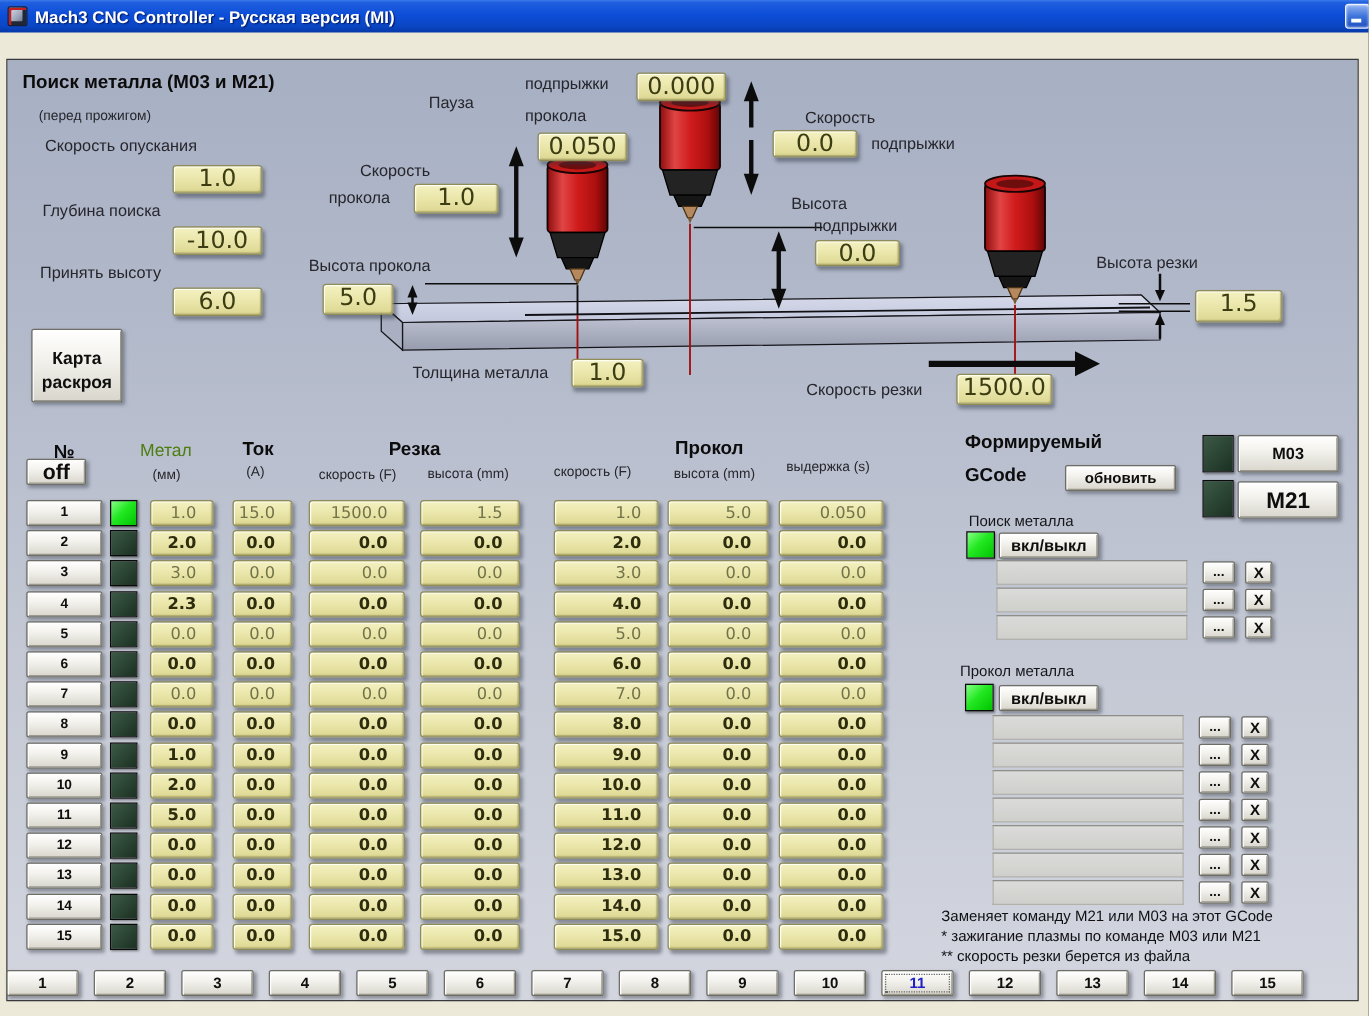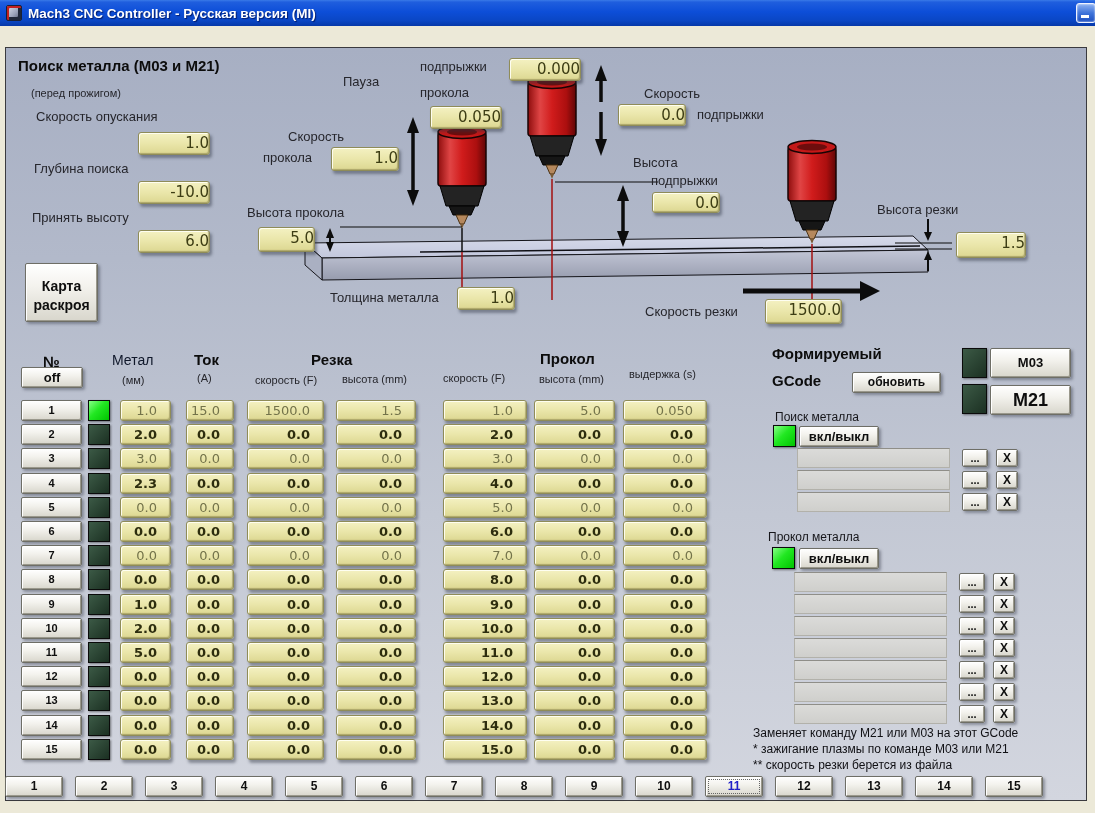--- a/index.html
+++ b/index.html
@@ -35,34 +35,34 @@
     display:flex; align-items:center; font-size:12px; color:#111;
   }
   .mitem { padding:0 10px; height:21px; line-height:21px; white-space:nowrap; }
   
   .panel {
     position:absolute; left:5px; top:47px; width:1082px; height:754px;
     border:1px solid #3a3a3e;
     background:linear-gradient(180deg,#a7afc3 0%,#b2b9ca 28%,#c3c8d4 62%,#d3d6df 100%);
   }
   .lbl { position:absolute; font-size:13px; color:#26262c; white-space:nowrap; }
-  .lbl14 { position:absolute; font-size:14px; color:#0f172a; white-space:nowrap; }
+  .lbl14 { position:absolute; font-size:14px; color:#4d7c0f; white-space:nowrap; }
   .lbl12 { position:absolute; font-size:12px; color:#16161a; white-space:nowrap; }
   .sub { position:absolute; font-size:11px; color:#26262c; white-space:nowrap; }
   .hdr { position:absolute; font-size:15px; font-weight:bold; color:#0c0c0c; white-space:nowrap; }
   .note { position:absolute; font-size:12px; color:#101014; white-space:nowrap; }
   
   .dro {
     position:absolute;
     background:linear-gradient(180deg,#f4f1c2 0%,#eae6aa 50%,#dcd791 100%);
     border:1px solid #8f8c58; border-radius:3px;
     box-shadow:inset 1px 1px 0 rgba(255,255,246,.9), inset -1px -1px 1px rgba(110,105,55,.45), 2px 3px 3px rgba(45,50,65,.45);
     color:#3d3d14; font-family:"DejaVu Sans","Liberation Sans",sans-serif;
   }
-  .diagdro { text-align:right; font-size:15px; line-height:21px; }
+  .diagdro { text-align:center; font-size:19px; line-height:21px; }
   .cell { text-align:right; padding-right:13px; font-size:13px; font-weight:bold; line-height:19px; height:21px; color:#2d2d0e; }
   .trow { position:absolute; left:0; width:740px; height:21px; }
   .trow.dim .cell { font-weight:normal; color:#73734a; }
   .c1{left:120px;width:51px;} .c2{left:186px;width:48px;} .c3{left:247px;width:77px;}
   .c4{left:336px;width:80px;} .c5{left:443px;width:84px;} .c6{left:534px;width:81px;} .c7{left:623px;width:84px;}
   
   .btn {
     position:absolute; display:inline-block;
     background:linear-gradient(180deg,#ffffff 0%,#f3f2ed 40%,#d8d6cc 100%);
     border:1px solid #6e6e66; border-radius:2px;
@@ -238,21 +238,21 @@
   <div class="lbl" style="left:877px;top:202px">Высота резки</div>
   <div class="dro diagdro" style="left:956px;top:232px;width:70px;height:26px">1.5</div>
 
   <div class="lbl" style="left:330px;top:290px">Толщина металла</div>
   <div class="dro diagdro" style="left:457px;top:287px;width:58px;height:23px">1.0</div>
 
   <div class="lbl" style="left:645px;top:304px">Скорость резки</div>
   <div class="dro diagdro" style="left:765px;top:299px;width:77px;height:25px">1500.0</div>
 
   <div class="hdr" style="left:43px;top:353px">№</div>
-  <button class="btn" style="left:21px;top:367px;width:62px;height:21px;font-size:13px;line-height:19px">off</button>
+  <button class="btn" style="left:21px;top:367px;width:48px;height:21px;font-size:17px;line-height:19px">off</button>
   <div class="lbl14" style="left:112px;top:352px">Метал</div>
   <div class="sub" style="left:122px;top:374px">(мм)</div>
   <div class="hdr" style="left:194px;top:351px">Ток</div>
   <div class="sub" style="left:197px;top:372px">(A)</div>
   <div class="hdr" style="left:311px;top:351px">Резка</div>
   <div class="sub" style="left:255px;top:374px">скорость (F)</div>
   <div class="sub" style="left:342px;top:373px">высота (mm)</div>
   <div class="hdr" style="left:540px;top:350px">Прокол</div>
   <div class="sub" style="left:443px;top:372px">скорость (F)</div>
   <div class="sub" style="left:539px;top:373px">высота (mm)</div>

